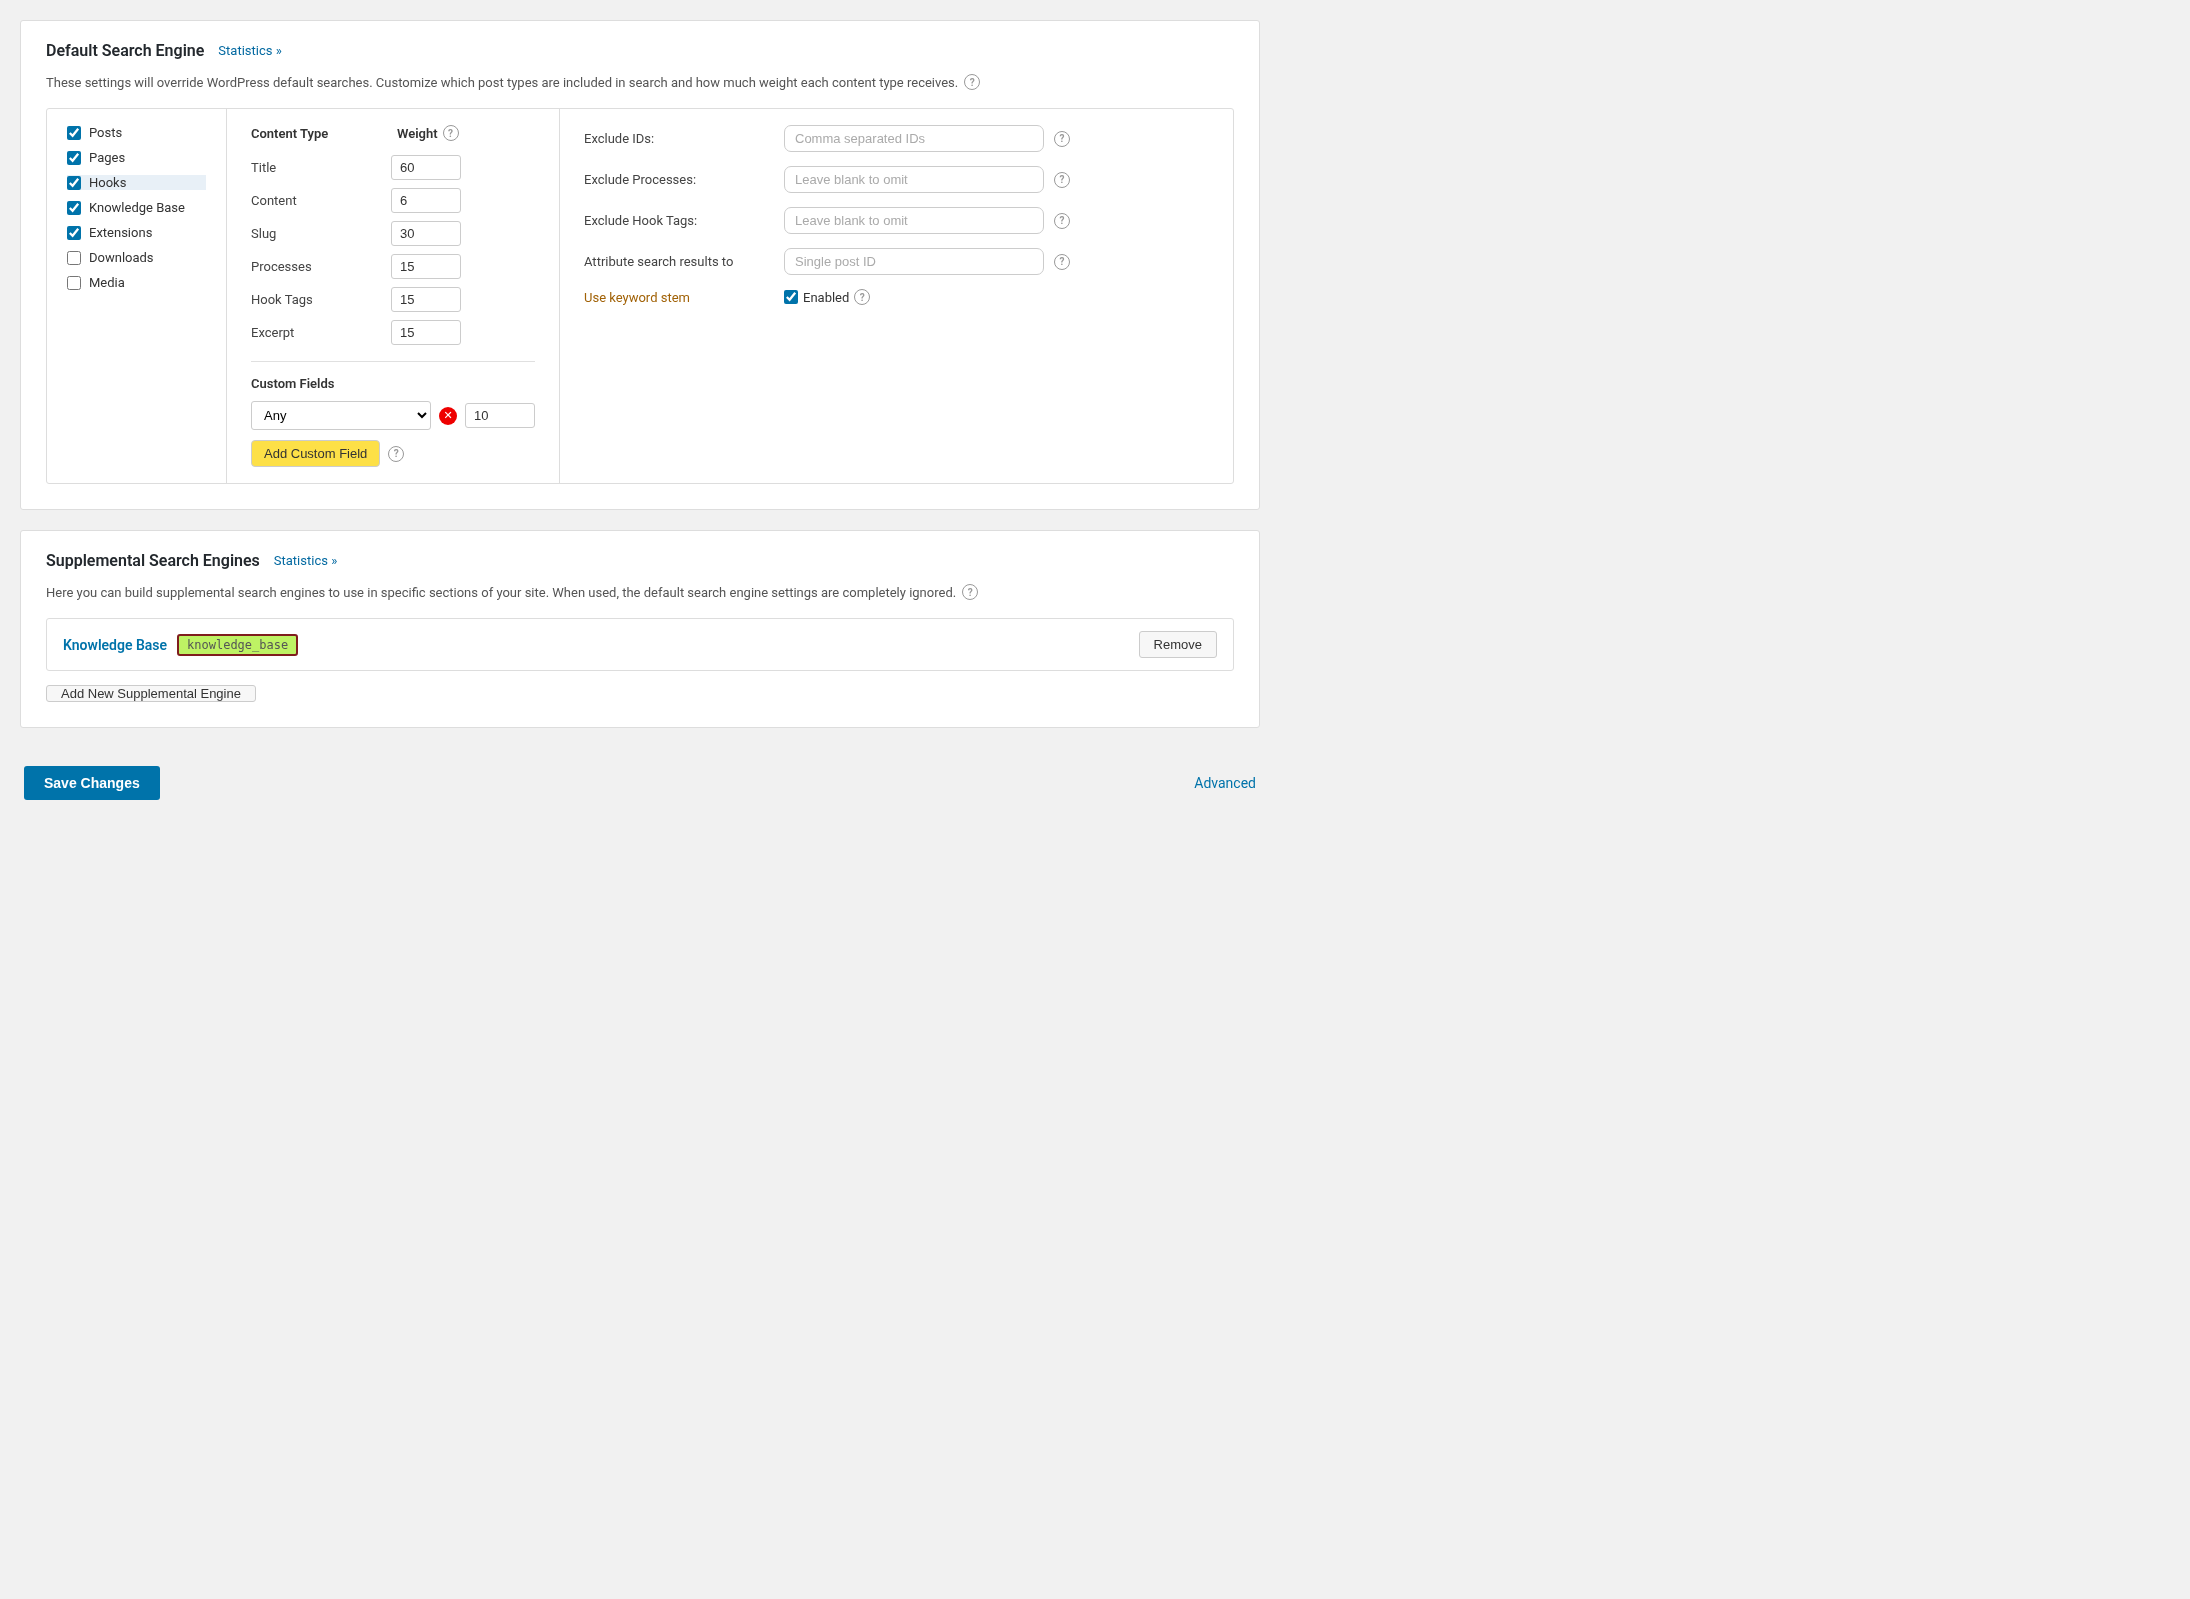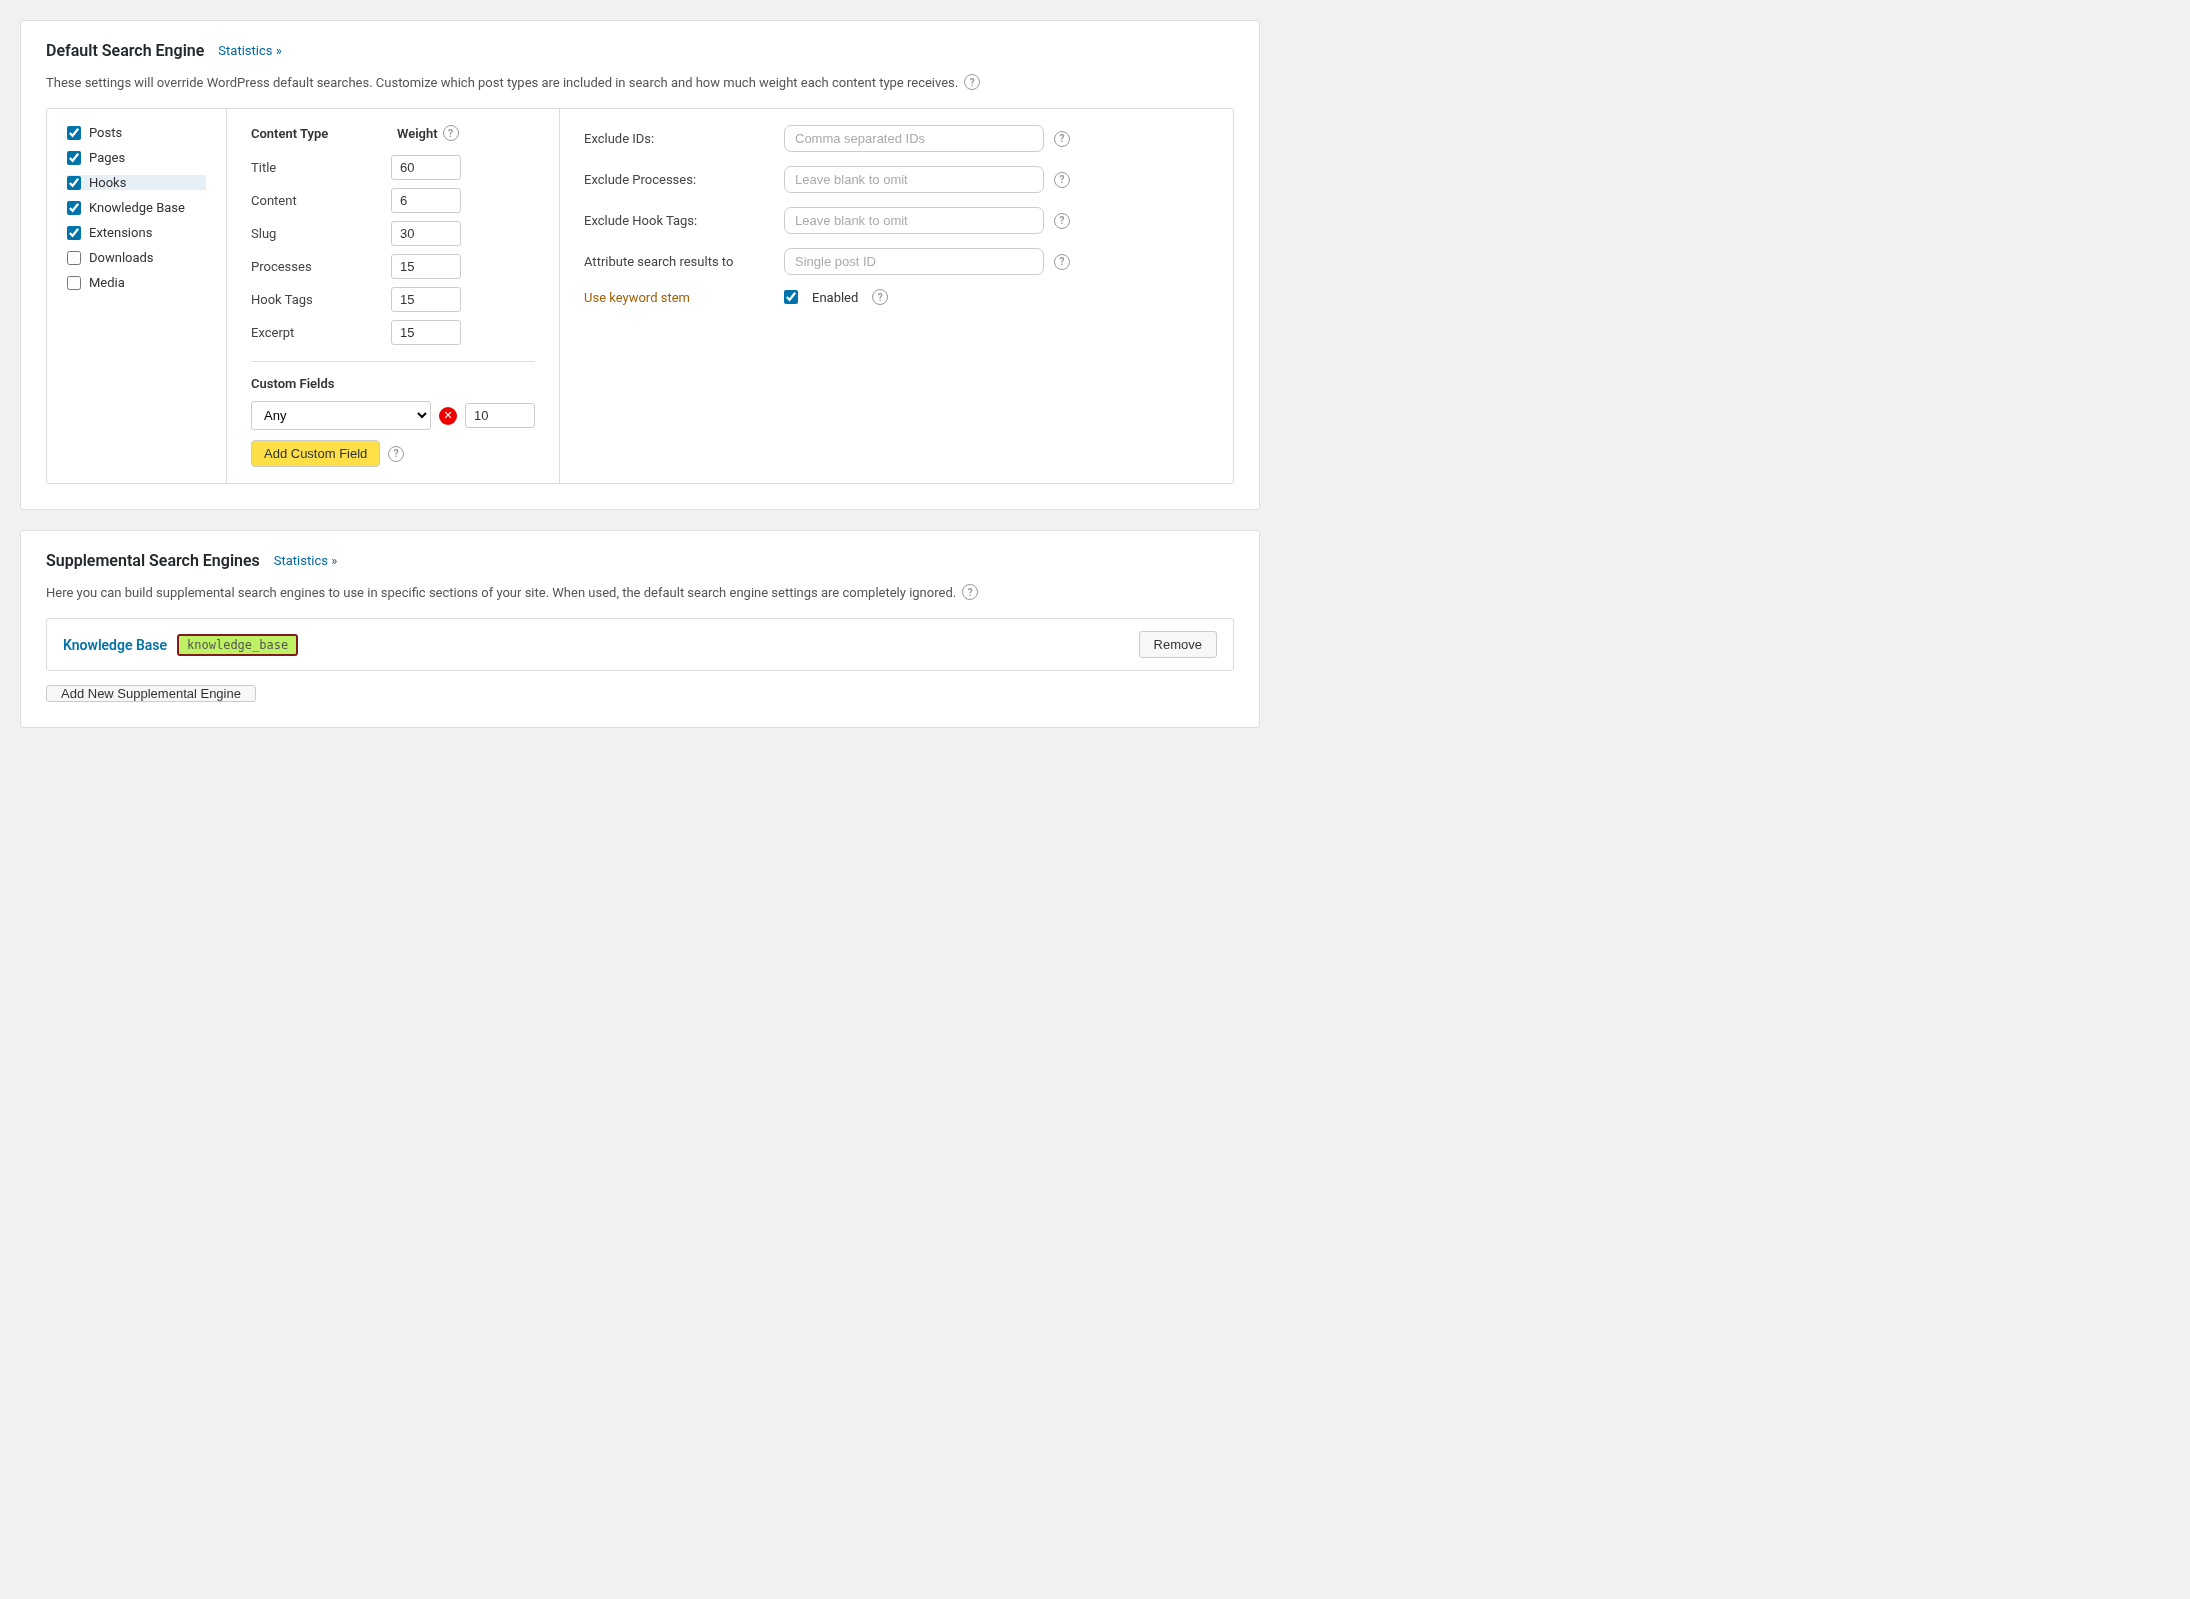--- a/index.html
+++ b/index.html
@@ -208,21 +208,21 @@
       gap: 10px;
     }
     .keyword-stem-label {
       font-size: 13px;
       color: #a16207;
       min-width: 190px;
     }
     .enabled-check-wrap {
       display: flex;
       align-items: center;
-      gap: 14px;
+      gap: 5px;
       font-size: 13px;
     }
     .enabled-check-wrap input[type="checkbox"] {
       width: 14px;
       height: 14px;
       accent-color: #0073aa;
     }
     
     .supplemental-engine-item {
       display: flex;
@@ -450,14 +450,18 @@
             <span class="engine-name">Knowledge Base</span>
             <span class="engine-slug">knowledge_base</span>
           </div>
           <button class="remove-engine-btn">Remove</button>
         </div>
       </div>
 
     <button class="add-engine-btn">Add New Supplemental Engine</button>
   </div>
 
+  <div class="footer-bar">
+    <button class="save-btn">Save Changes</button>
+    <a class="advanced-link" href="#">Advanced</a>
+  </div>
 
 </div>
 
 </body></html>

